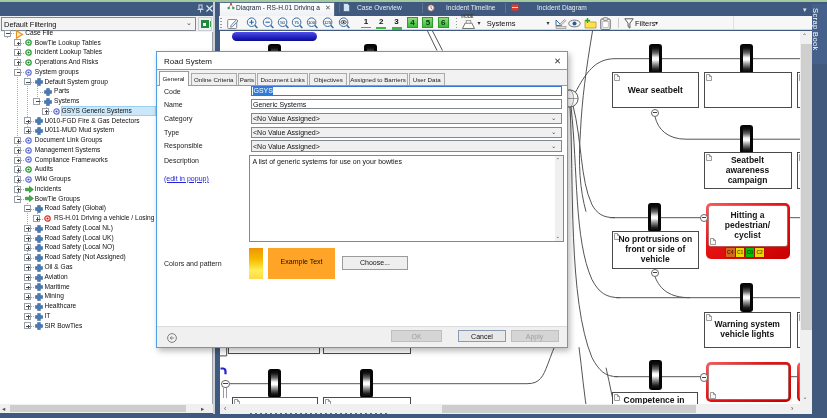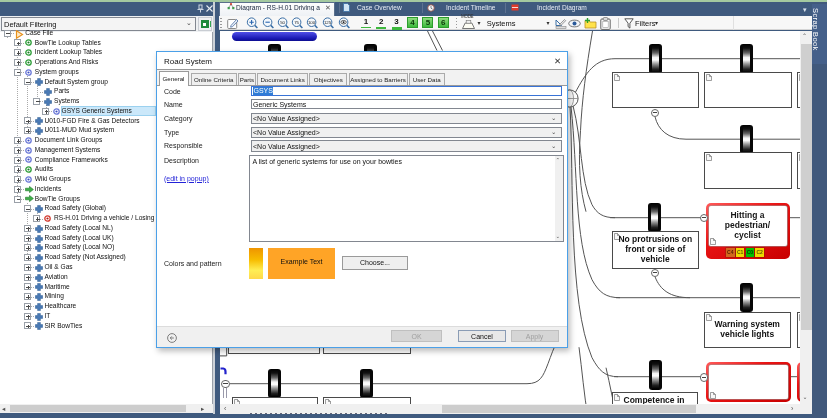--- a/index.html
+++ b/index.html
@@ -533,20 +533,21 @@
       </svg>
       <div class="abs" style="left:428.5px;top:12.9px;width:13px;height:29.5px;background:linear-gradient(180deg,#000 0%,#111 14%,#666 30%,#f5f5f5 45%,#fff 53%,#999 66%,#222 84%,#000 96%);border-left:3px solid #070707;border-right:3px solid #070707;border-radius:3px;"></div>
       <div class="abs" style="left:520.0px;top:12.9px;width:13px;height:29.5px;background:linear-gradient(180deg,#000 0%,#111 14%,#666 30%,#f5f5f5 45%,#fff 53%,#999 66%,#222 84%,#000 96%);border-left:3px solid #070707;border-right:3px solid #070707;border-radius:3px;"></div>
       <div class="abs" style="left:391.5px;top:41.2px;width:87.5px;height:36px;background:#fff;border:1px solid #4a4a4a;"></div>
       <div class="abs" style="left:394.0px;top:43.2px;">
         <svg width="6" height="7" viewBox="0 0 6 7">
           <path d="M0.5 0.5h3l2 2v4h-5z" fill="#f8f8f8" stroke="#777" stroke-width="0.7"></path>
           <path d="M3.5 0.5v2h2" fill="none" stroke="#777" stroke-width="0.7"></path>
         </svg>
       </div>
+      <div class="abs" style="left:391.5px;top:41.2px;width:87.5px;height:36px;display:flex;align-items:center;justify-content:center;text-align:center;font-size:8.5px;font-weight:bold;color:#111;line-height:9.7px;">Wear seatbelt</div>
       <div class="abs" style="left:483.5px;top:41.2px;width:88px;height:36px;background:#fff;border:1px solid #4a4a4a;"></div>
       <div class="abs" style="left:486.0px;top:43.2px;">
         <svg width="6" height="7" viewBox="0 0 6 7">
           <path d="M0.5 0.5h3l2 2v4h-5z" fill="#f8f8f8" stroke="#777" stroke-width="0.7"></path>
           <path d="M3.5 0.5v2h2" fill="none" stroke="#777" stroke-width="0.7"></path>
         </svg>
       </div>
       <div class="abs" style="left:576.5px;top:41.2px;width:30px;height:36px;background:#fff;border:1px solid #4a4a4a;"></div>
       <div class="abs" style="left:579.0px;top:43.2px;">
         <svg width="6" height="7" viewBox="0 0 6 7">
@@ -558,20 +559,21 @@
       <div class="abs" style="left:430.8px;top:77.5px;width:8.4px;height:8.4px;border-radius:50%;background:#fff;border:1px solid #666;"></div>
       <div class="abs" style="left:432.8px;top:81.2px;width:4.4px;height:1px;background:#444;"></div>
       <div class="abs" style="left:520.0px;top:93.5px;width:13px;height:29.5px;background:linear-gradient(180deg,#000 0%,#111 14%,#666 30%,#f5f5f5 45%,#fff 53%,#999 66%,#222 84%,#000 96%);border-left:3px solid #070707;border-right:3px solid #070707;border-radius:3px;"></div>
       <div class="abs" style="left:483.5px;top:121.2px;width:88px;height:36.5px;background:#fff;border:1px solid #4a4a4a;"></div>
       <div class="abs" style="left:486.0px;top:123.2px;">
         <svg width="6" height="7" viewBox="0 0 6 7">
           <path d="M0.5 0.5h3l2 2v4h-5z" fill="#f8f8f8" stroke="#777" stroke-width="0.7"></path>
           <path d="M3.5 0.5v2h2" fill="none" stroke="#777" stroke-width="0.7"></path>
         </svg>
       </div>
+      <div class="abs" style="left:483.5px;top:121.2px;width:88px;height:36.5px;display:flex;align-items:center;justify-content:center;text-align:center;font-size:8.5px;font-weight:bold;color:#111;line-height:9.7px;">Seatbelt<br>awareness<br>campaign</div>
       <div class="abs" style="left:576.5px;top:121.2px;width:30px;height:36.5px;background:#fff;border:1px solid #4a4a4a;"></div>
       <div class="abs" style="left:579.0px;top:123.2px;">
         <svg width="6" height="7" viewBox="0 0 6 7">
           <path d="M0.5 0.5h3l2 2v4h-5z" fill="#f8f8f8" stroke="#777" stroke-width="0.7"></path>
           <path d="M3.5 0.5v2h2" fill="none" stroke="#777" stroke-width="0.7"></path>
         </svg>
       </div>
       <div class="abs" style="left:576.5px;top:121.2px;width:30px;height:36.5px;display:flex;align-items:center;justify-content:center;text-align:center;font-size:8.5px;font-weight:bold;color:#111;line-height:9.7px;">&nbsp;</div>
       <div class="abs" style="left:428.0px;top:171.4px;width:13px;height:29.5px;background:linear-gradient(180deg,#000 0%,#111 14%,#666 30%,#f5f5f5 45%,#fff 53%,#999 66%,#222 84%,#000 96%);border-left:3px solid #070707;border-right:3px solid #070707;border-radius:3px;"></div>
       <div class="abs" style="left:485.5px;top:172.0px;width:84px;height:55.3px;border-radius:5px;background:linear-gradient(150deg,#ff5a5a 0%,#e81414 40%,#c80000 100%);"></div>

